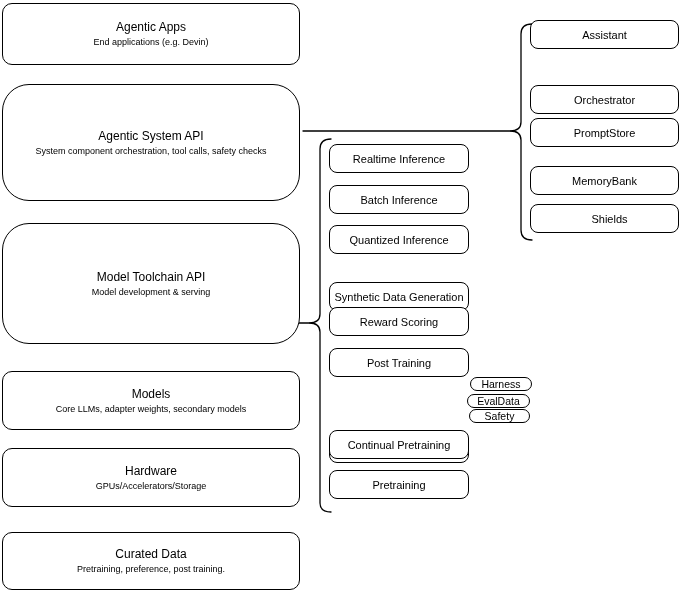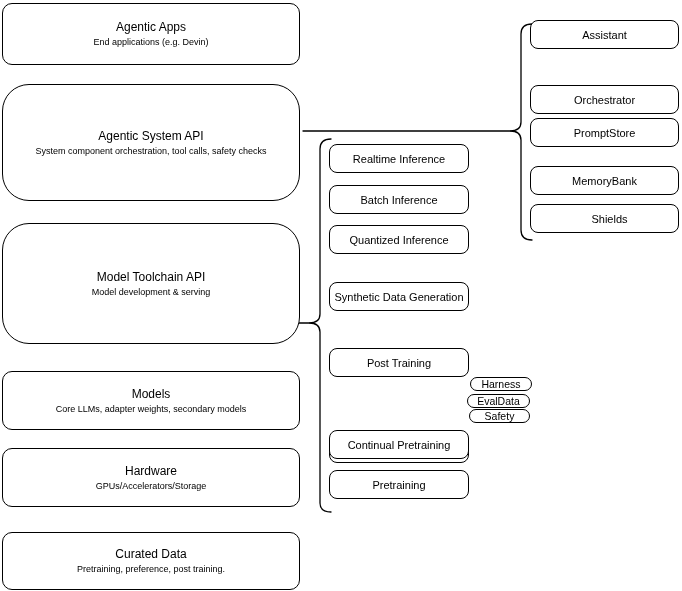--- a/index.html
+++ b/index.html
@@ -104,20 +104,23 @@
   </div>
   <div class="box mbox" style="top:185px;">
     <span>Batch Inference</span>
   </div>
   <div class="box mbox" style="top:225px;">
     <span>Quantized Inference</span>
   </div>
   <div class="box mbox" style="top:282px;text-align:center;">
     <span>Synthetic Data Generation</span>
   </div>
+  <div class="box mbox" style="top:307px;">
+    <span>Reward Scoring</span>
+  </div>
   <div class="box mbox" style="top:348px;">
     <span>Post Training</span>
   </div>
   <div class="box mbox" style="top:389px;margin-top:45px;">
     <span>Evals</span>
   </div>
   <div class="box mbox" style="top:430px;">
     <span>Continual Pretraining</span>
   </div>
   <div class="box mbox" style="top:470px;">

